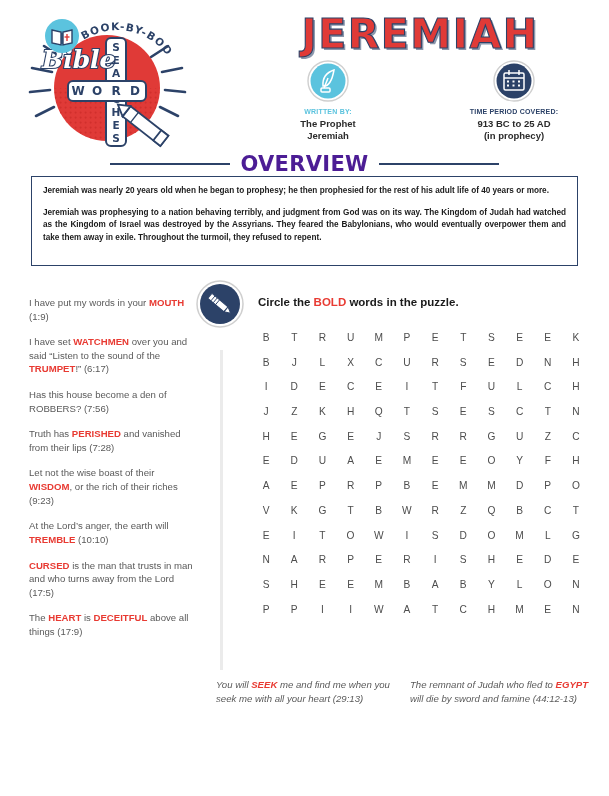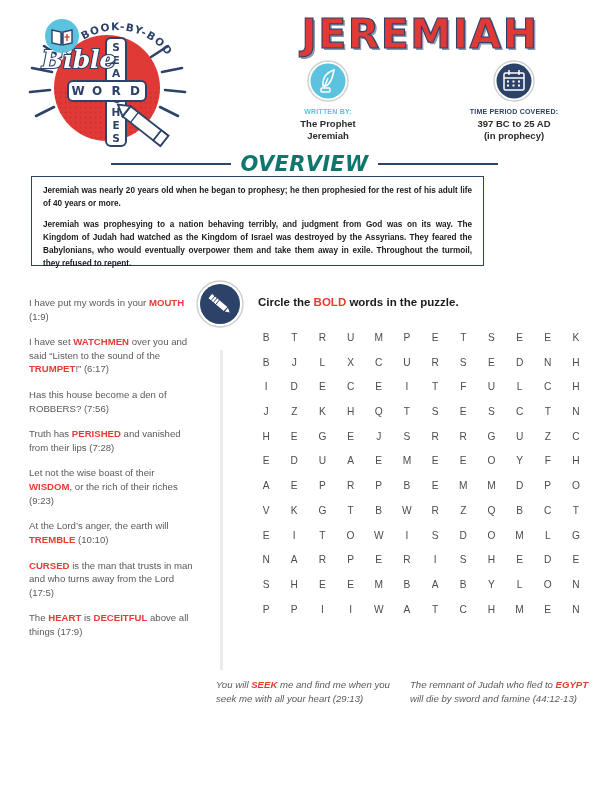--- a/index.html
+++ b/index.html
@@ -45,26 +45,25 @@
   .lbl-blue { color: #5BC3DE; }
   .lbl-navy { color: #2C4268; }
 
   
   .overview-head {
     position: absolute; left: 0; top: 152px; width: 609px;
     display: flex; align-items: center; justify-content: center; gap: 10px;
   }
   .ov-rule { height: 2px; background: #2C4268; width: 120px; }
   .ov-title {
-    font-size: 21px; font-weight: bold; color: #0f766e; letter-spacing: .3px;
+    font-size: 21px; font-weight: bold; color: #4c1d95; letter-spacing: .3px;
     font-family: "DejaVu Sans", sans-serif;
-    font-style: italic;
   }
   .overview-box {
-    position: absolute; left: 31px; top: 176px; width: 453px; height: 90px;
+    position: absolute; left: 31px; top: 176px; width: 547px; height: 90px;
     border: 1.5px solid #2C4268; padding: 8px 11px;
   }
   .ov-p {
     font-size: 8.2px; font-weight: bold; color: #1b1b1b; line-height: 1.55;
     margin: 0 0 9px 0; text-align: justify;
   }
   .ov-p:last-child { margin-bottom: 0; }
 
   
   .body-area { position: absolute; left: 0; top: 282px; width: 524px; height: 514px; }
@@ -220,21 +219,21 @@
               <rect x="14" y="20.5" width="2" height="2"></rect>
                 <rect x="19.5" y="20.5" width="2" height="2"></rect>
                 <rect x="25" y="20.5" width="2" height="2"></rect>
               <rect x="14" y="24.5" width="2" height="2"></rect>
                 <rect x="19.5" y="24.5" width="2" height="2"></rect>
                 <rect x="25" y="24.5" width="2" height="2"></rect>
             </g>
           </svg>
         </div>
         <div class="fact-label lbl-navy">TIME PERIOD COVERED:</div>
-        <div class="fact-value" style="white-space:pre-line">397 BC to 25 AD
+        <div class="fact-value" style="white-space:pre-line">913 BC to 25 AD
 (in prophecy)</div>
       </div>
 
     </div>
   </div>
 
   <div class="overview-head">
     <div class="ov-rule"></div>
     <div class="ov-title">OVERVIEW</div>
     <div class="ov-rule"></div>

